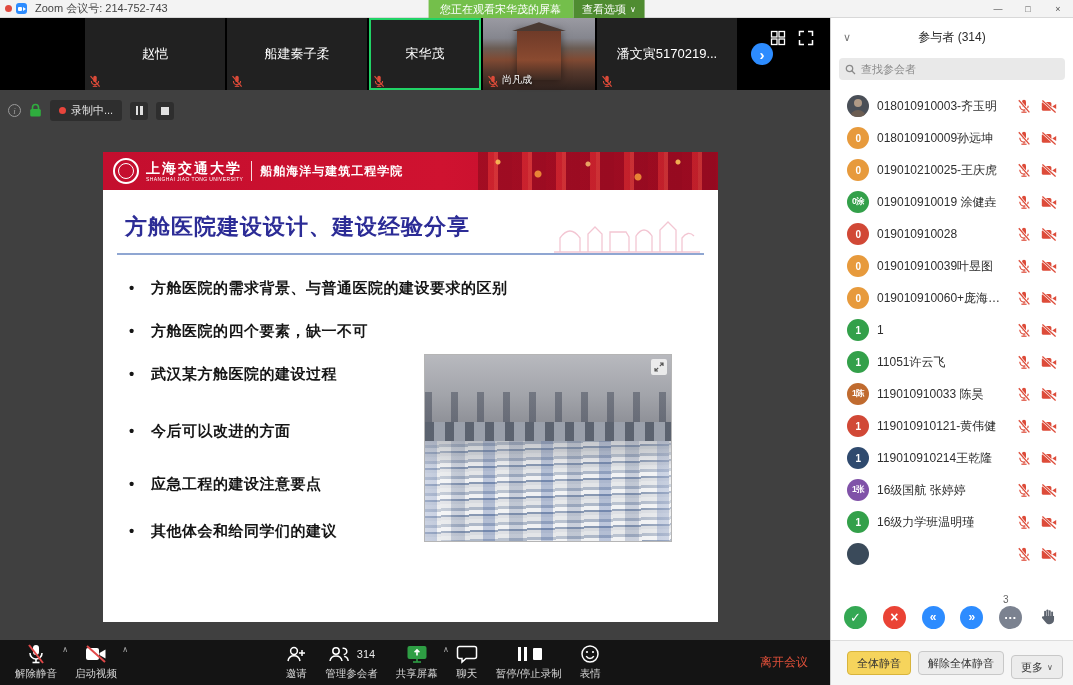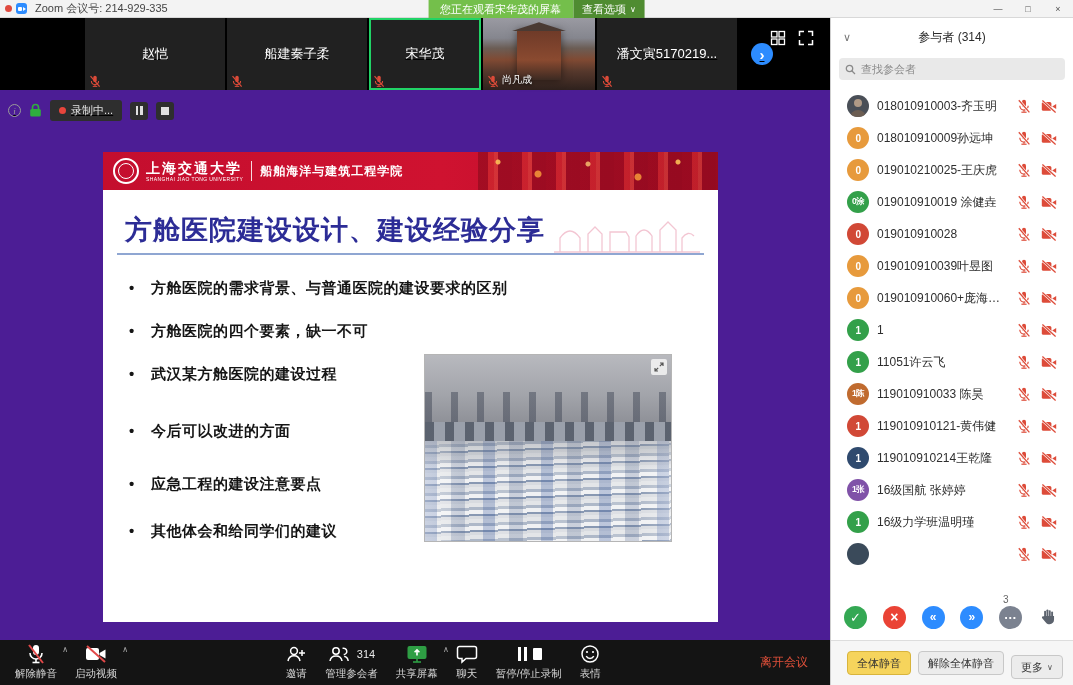--- a/index.html
+++ b/index.html
@@ -19,21 +19,21 @@
   .win-controls { margin-left:auto; display:flex; height:100%; }
   .win-btn { width:30px; display:flex; align-items:center; justify-content:center; font-size:9px; color:#555; }
 
   #top-banner { position:absolute; left:50%; transform:translateX(-50%); top:0; height:18px;
     display:flex; align-items:stretch; z-index:20; font-size:11px; white-space:nowrap; }
   .banner-text { background:#74bf4b; color:#fff; display:flex; align-items:center; padding:0 12px; }
   .banner-btn { background:#4f8c31; color:#fff; display:flex; align-items:center; gap:4px; padding:0 9px; }
   .banner-btn .dn { font-size:8px; }
 
   
-  #left-area { position:absolute; top:18px; left:0; width:830px; height:667px; background:#4c1d95;text-decoration:underline; }
+  #left-area { position:absolute; top:18px; left:0; width:830px; height:667px; background:#404040; }
 
   #video-strip { position:relative; height:72px; background:#000; display:flex; align-items:center; padding-left:85px; }
   #tiles { display:flex; gap:2px; align-self:stretch; }
   .tile { position:relative; width:140px; background:#212121; display:flex; align-items:center; justify-content:center; flex:none; }
   .tile.active { width:112px; box-shadow:inset 0 0 0 2px #21d366; }
   .tile.video { width:112px; }
   .tile-name { color:#fff; font-size:13px; z-index:2; }
   .tile.video .tile-name { position:absolute; bottom:3px; left:19px; font-size:10px; text-shadow:0 1px 3px #000; }
   .tile-mic { position:absolute; left:4px; bottom:2px; z-index:2; line-height:0; }
   .tile-bg { position:absolute; inset:0; background:linear-gradient(180deg,#9a9aa2 0%,#85868e 28%,#6b5d55 42%,#804a33 58%,#56382c 74%,#2e211d 100%); }
@@ -69,21 +69,21 @@
     repeating-linear-gradient(90deg, rgba(125,10,25,.55) 0 10px, rgba(205,70,45,.35) 10px 16px,
       rgba(245,180,90,.22) 16px 20px, rgba(110,8,22,.5) 20px 34px); }
   .s-logo { width:26px; height:26px; border-radius:50%; border:2px solid #fff; margin-left:10px; position:relative; flex:none; z-index:2; }
   .s-logo::after { content:""; position:absolute; inset:3px; border:1px solid #fff; border-radius:50%; }
   .s-uni { margin-left:7px; z-index:2; }
   .s-uni-cn { color:#fff; font-size:14px; font-weight:bold; letter-spacing:2px; line-height:15px;
     font-family:"Liberation Serif","DejaVu Serif",serif; }
   .s-uni-en { color:#fff; font-size:5px; letter-spacing:.4px; }
   .s-sep { width:1px; height:20px; background:rgba(255,255,255,.85); margin:0 8px; z-index:2; }
   .s-school { color:#fff; font-size:12px; font-weight:bold; letter-spacing:1px; z-index:2; white-space:nowrap; }
-  .s-title { position:absolute; left:22px; top:60px; font-size:27px; font-weight:bold; color:#2c2c96; letter-spacing:1px; }
+  .s-title { position:absolute; left:22px; top:60px; font-size:22px; font-weight:bold; color:#2c2c96; letter-spacing:1px; }
   .s-rule { position:absolute; left:14px; right:14px; top:101px; height:2px; background:#8fa6d2; }
   .s-sketch { position:absolute; right:16px; top:60px; opacity:.75; }
   .s-bullets { position:absolute; left:24px; top:127px; right:16px; list-style:none; }
   .s-bullets li { position:relative; padding-left:24px; font-size:15px; font-weight:bold; color:#151515;
     margin-bottom:25px; letter-spacing:.5px; line-height:18px; }
   .s-bullets li::before { content:"•"; position:absolute; left:2px; top:0; }
   .s-bullets li:nth-child(3) { margin-bottom:39px; }
   .s-bullets li:nth-child(4) { margin-bottom:35px; }
   .s-bullets li:nth-child(5) { margin-bottom:29px; }
   .s-photo { position:absolute; left:322px; top:203px; width:246px; height:186px; background:#c2c4c8;
@@ -156,21 +156,21 @@
   .pf-btn.more { margin-left:auto;margin-top:8px; }
   .pf-btn .dn { font-size:8px; color:#555; }
 </style>
 </head>
 <body>
 
 <div id="titlebar">
   <div class="tb-app">
     <span class="rec-dot-title"></span>
     <span class="zoom-ic"></span>
-    <span class="tb-title">Zoom 会议号: 214-929-335</span>
+    <span class="tb-title">Zoom 会议号: 214-752-743</span>
   </div>
   <div class="win-controls">
     <span class="win-btn">—</span>
     <span class="win-btn">□</span>
     <span class="win-btn">×</span>
   </div>
 </div>
 
 <div id="top-banner">
   <span class="banner-text">您正在观看宋华茂的屏幕</span>

